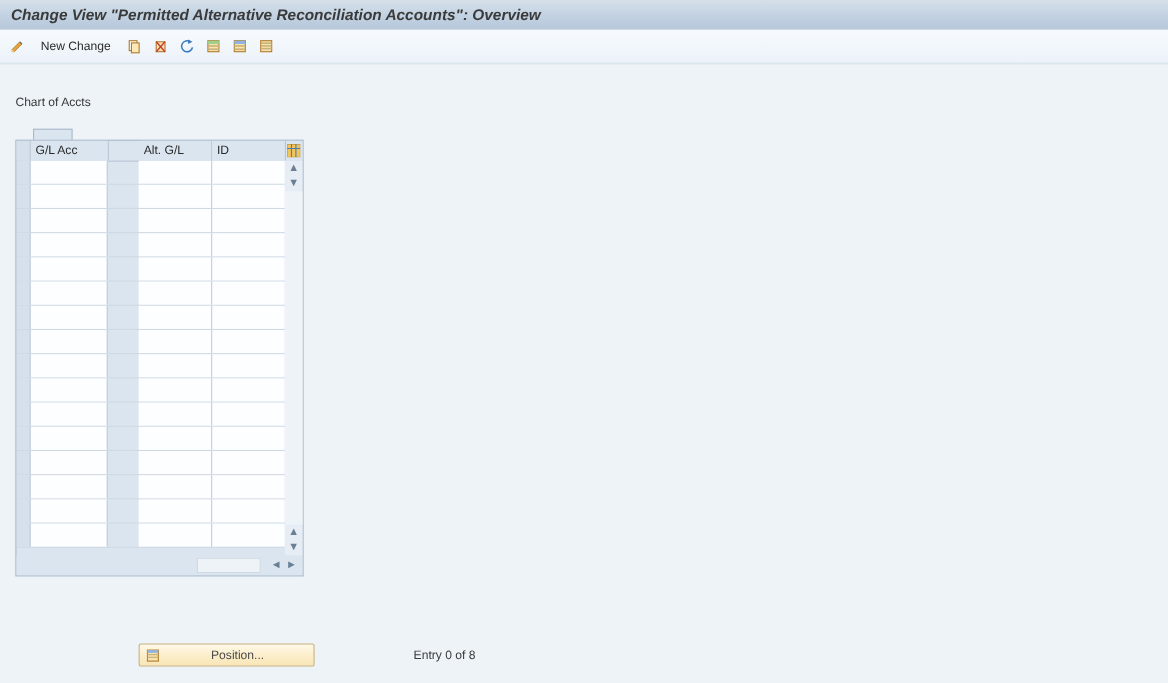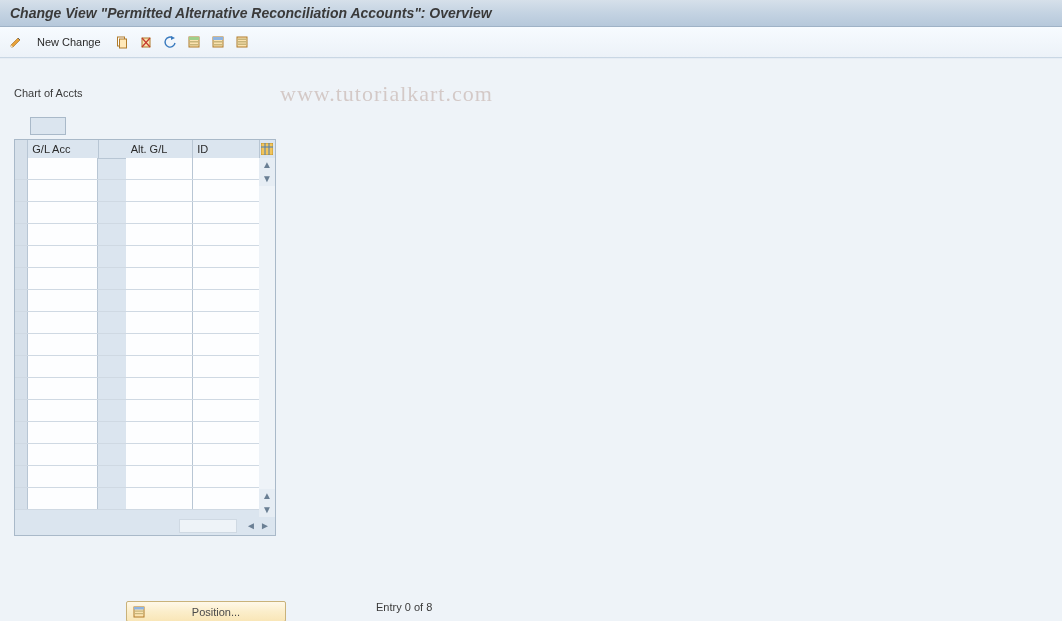--- a/index.html
+++ b/index.html
@@ -27,21 +27,21 @@
   }
   .watermark{
     position:absolute;top:22px;left:280px;font-size:22px;letter-spacing:1px;
     color:rgba(180,150,140,0.45);font-family:Georgia,serif;pointer-events:none;
     white-space:nowrap;
   }
   .field-row{display:flex;align-items:center;gap:18px;position:absolute;top:28px;left:14px;flex-direction:column;}
   .field-label{color:#3a3a3a;}
   .ro-box{width:34px;height:16px;background:#dbe5ef;border:1px solid #a9b9c9;}
   .table-wrap{
-    position:absolute;top:80px;left:14px;width:260px;height:395px;
+    position:absolute;top:68px;left:14px;width:260px;height:395px;
     border:1px solid #a9b9c9;background:#dbe5ef;
   }
   .thead{display:flex;height:18px;border-bottom:1px solid #b8c6d4;}
   .th,.td,.rowmark{
     border-right:1px solid #b8c6d4;display:flex;align-items:center;
     padding:0 4px;box-sizing:border-box;
   }
   .rowmark{width:14px;background:#d6e0ea;padding:0;}
   .th{background:#dbe5ef;font-size:11px;color:#2a2a2a;}
   .c1{width:74px;}
@@ -50,21 +50,21 @@
   .configcell{width:16px;background:#dbe5ef;display:flex;align-items:center;justify-content:center;border-right:none;}
   .scrollcol{position:absolute;top:18px;right:0;width:16px;bottom:18px;background:#e6edf4;display:flex;flex-direction:column;align-items:center;}
   .sc-arrow{width:14px;height:14px;display:flex;align-items:center;justify-content:center;color:#6a7f94;font-size:10px;line-height:1;}
   .sc-track{flex:1;background:#eef3f8;width:100%;}
   .tbody{position:absolute;top:18px;left:0;right:16px;bottom:18px;overflow:hidden;}
   .trow{display:flex;height:21px;border-bottom:1px solid #cfd9e3;}
   .trow .td{background:#fdfeff;}
   .tfoot{position:absolute;left:0;right:0;bottom:0;height:18px;background:#dbe5ef;display:flex;align-items:center;justify-content:flex-end;padding-right:4px;gap:2px;}
   .hf-seg{width:56px;height:12px;background:#eef3f8;border:1px solid #cfd9e3;margin-right:6px;}
   .hf-arrow{width:12px;height:12px;display:flex;align-items:center;justify-content:center;color:#6a7f94;font-size:10px;line-height:1;}
-  .footer-row{position:absolute;bottom:0;left:0;right:14px;display:flex;align-items:flex-start;}
+  .footer-row{position:absolute;bottom:16px;left:0;right:14px;display:flex;align-items:center;}
   .position-btn{
     margin-left:126px;width:160px;height:21px;
     background:linear-gradient(#fff8e8,#fbeecb 50%,#f9e6b7);
     border:1px solid #c9b27a;border-radius:2px;
     display:flex;align-items:center;gap:6px;padding:0 6px;box-sizing:border-box;
     font-size:11px;color:#4a4a4a;
   }
   .position-btn .ico{width:14px;height:14px;}
   .position-btn .lbl{flex:1;text-align:center;}
   .entry-txt{margin-left:90px;color:#3a3a3a;}
@@ -122,21 +122,20 @@
     <svg width="14" height="14" viewBox="0 0 14 14">
         <rect x="2" y="2" width="10" height="10" fill="#fbe3b0" stroke="#b07b2a"></rect>
         <rect x="2" y="3.5" width="10" height="1.5" fill="#c7b47a"></rect>
         <rect x="2" y="6" width="10" height="1.5" fill="#c7b47a"></rect>
         <rect x="2" y="8.5" width="10" height="1.5" fill="#c7b47a"></rect>
       </svg>
   </div>
 </div>
 
 <div class="work-area">
-  <div class="watermark">www.tutorialkart.com</div>
 
   <div class="field-row">
     <span class="field-label">Chart of Accts</span>
     <div class="ro-box"></div>
   </div>
 
   <div class="table-wrap">
     <div class="thead">
       <div class="rowmark"></div>
       <div class="th c1">G/L Acc</div>

